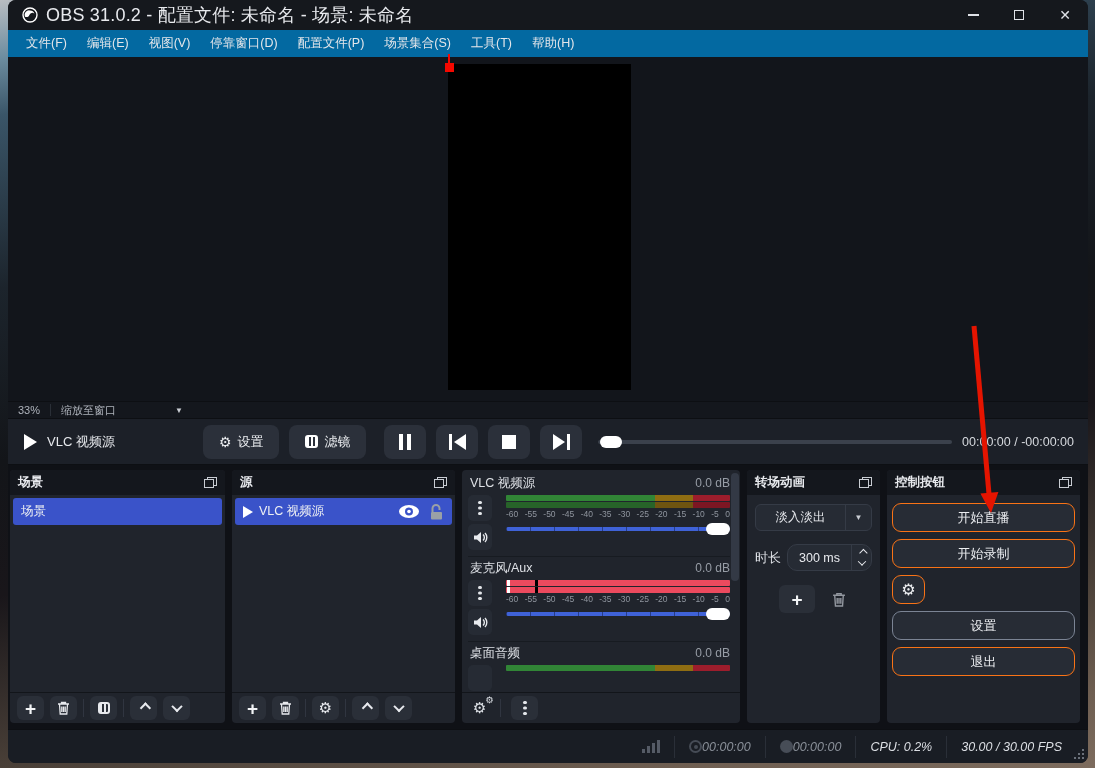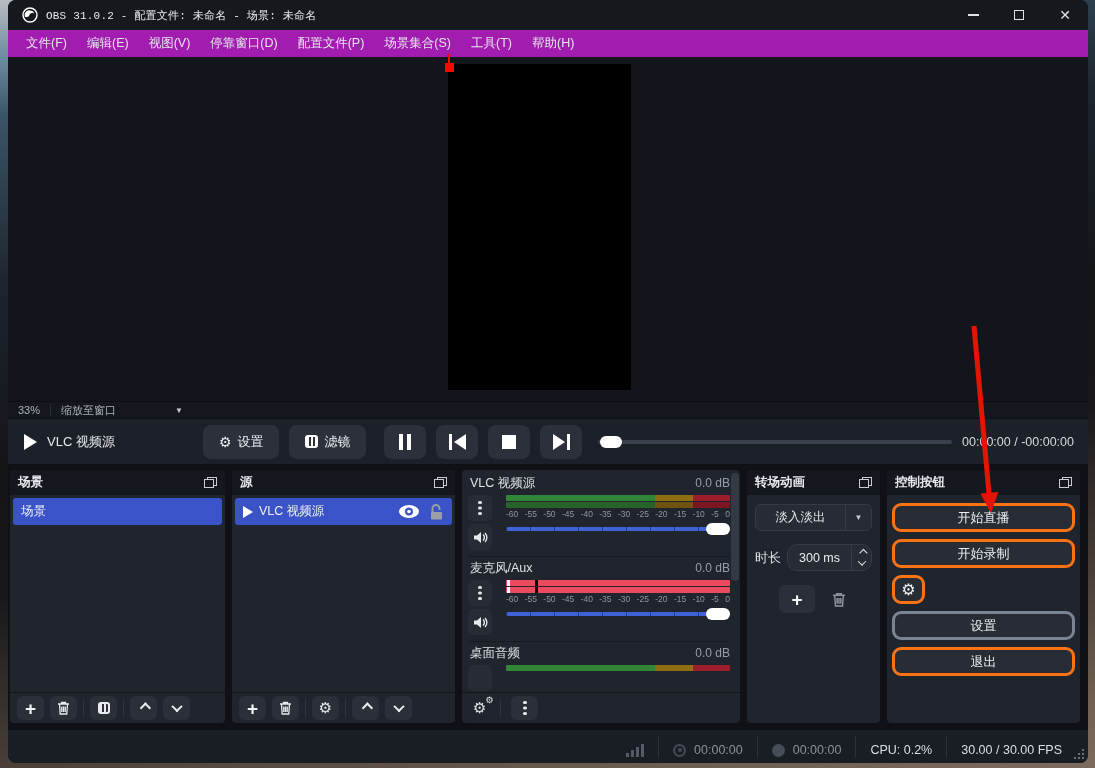--- a/index.html
+++ b/index.html
@@ -10,28 +10,28 @@
     position:relative; color:#dfe2e7;
   }
   .window {
     position:absolute; left:8px; top:0; width:1080px; height:763px;
     background:#171a20; border-radius:8px; overflow:hidden;
     display:flex; flex-direction:column;
   }
   
   .titlebar { height:30px; background:#15181d; display:flex; align-items:center; flex:0 0 auto; }
   .obs-logo { width:16px; height:16px; margin:0 8px 0 14px; flex:0 0 auto; }
-  .title-text { font-size:11px; color:#e8eaee; letter-spacing:.2px;font-family:Liberation Mono, monospace; }
+  .title-text { font-size:18px; color:#e8eaee; letter-spacing:.2px; }
   .win-btns { margin-left:auto; display:flex; height:100%; }
   .win-btn { width:46px; height:100%; display:flex; align-items:center; justify-content:center; color:#dfe2e7; font-size:13px; }
   .glyph-min { width:11px; height:1.5px; background:#dfe2e7; display:block; }
   .glyph-max { width:10px; height:10px; border:1.5px solid #dfe2e7; display:block; }
   .glyph-close { font-size:14px; line-height:1; }
   
-  .menubar { height:27px; background:#a21caf; display:flex; align-items:flex-start; padding-left:8px; flex:0 0 auto; }
+  .menubar { height:27px; background:#0369a1; display:flex; align-items:flex-start; padding-left:8px; flex:0 0 auto; }
   .menu-item { font-size:12.5px; color:#e4e6ea; padding:5px 10px; }
   
   .preview { flex:0 0 344px; position:relative; background:#12151b; }
   .video-canvas { position:absolute; left:440px; top:7px; width:183px; height:326px; background:#000; }
   
   .red-caret-line { position:absolute; left:440px; top:-3px; width:2px; height:9px; background:#f50800; z-index:40; }
   .red-caret-box { position:absolute; left:437px; top:6px; width:9px; height:9px; background:#f50800; z-index:40; }
   
   .zoomrow { height:18px; background:#14171d; border-top:1px solid #0d0f13; border-bottom:1px solid #0d0f13; display:flex; align-items:center; font-size:11px; color:#aeb3bb; flex:0 0 auto; }
   .zoomrow .pct { padding:0 10px 0 10px; }
@@ -116,28 +116,28 @@
   .dur-label { font-size:13px; color:#dee1e6; }
   .spinbox { flex:1; height:27px; background:#262b34; border:1px solid #353b46; border-radius:10px; display:flex; align-items:center; overflow:hidden; }
   .spinbox .val { flex:1; text-align:center; font-size:12.5px; color:#e8eaee; }
   .spin-arrows { width:20px; height:100%; border-left:1px solid #353b46; display:flex; flex-direction:column; align-items:center; justify-content:center; gap:4px; }
   .spin-arrows .chev { width:6px; height:6px; border-width:1.8px; }
   .trans-tools { display:flex; align-items:center; margin-top:14px; padding-left:24px; gap:17px; }
   .trans-add { width:36px; height:28px; background:#2a2f38; border-radius:6px; display:flex; align-items:center; justify-content:center; }
   .flat-icon { opacity:.75; }
   
   .ctrl-body { padding:8px 5px 0 5px; display:flex; flex-direction:column; gap:7px; }
-  .ctrl-btn { height:29px; background:#272c35; border:3px solid #f97316; border-radius:9px; display:flex; align-items:center; justify-content:center; font-size:13px; color:#eceef1; }
+  .ctrl-btn { height:29px; background:#272c35; border:1px solid #f97316; border-radius:9px; display:flex; align-items:center; justify-content:center; font-size:13px; color:#eceef1; }
   .ctrl-row { display:flex; gap:6px; }
   .ctrl-row .ctrl-btn.main { flex:1; }
   .ctrl-btn.gear-btn { width:33px; flex:0 0 auto; font-size:16px; }
   .ctrl-btn.focused { border-color:#7b8494; }
   
   .statusbar { flex:0 0 34px; background:#191d24; border-top:1px solid #0d0f13; display:flex; align-items:center; justify-content:flex-end; font-size:12.5px; position:relative; }
-  .sb-seg { display:flex; align-items:flex-end; gap:8px; padding:0 14px; height:20px; }
+  .sb-seg { display:flex; align-items:center; padding:0 14px; height:20px;font-style:italic; }
   .sb-sep { width:1px; height:22px; background:#2a2f38; }
   .sb-time { color:#8b919a; }
   .sb-strong { color:#dcdfe4; }
   .sig-bars { display:flex; align-items:flex-end; gap:2px; height:13px; }
   .sig-bars span { width:3px; background:#555b66; display:block; }
   .bcast { width:13px; height:13px; border:2px solid #464c56; border-radius:50%; position:relative; }
   .bcast::after { content:""; position:absolute; left:2.5px; top:2.5px; width:4px; height:4px; border-radius:50%; background:#464c56; }
   .rec-dot { width:13px; height:13px; border-radius:50%; background:#474d57; }
   .resize-grip { position:absolute; right:4px; bottom:4px; width:10px; height:10px; }
   .resize-grip i { position:absolute; width:2px; height:2px; background:#6a707a; }

